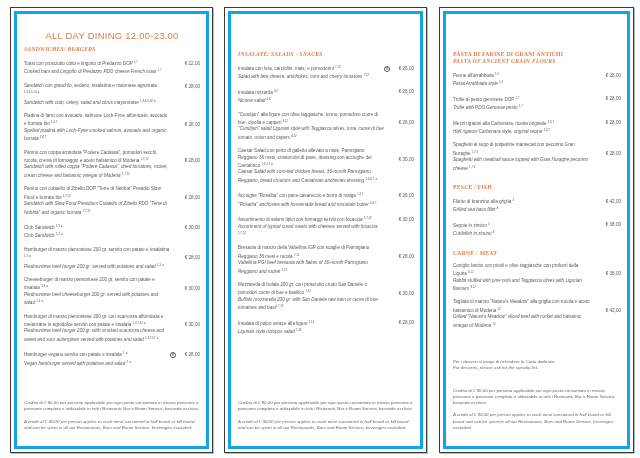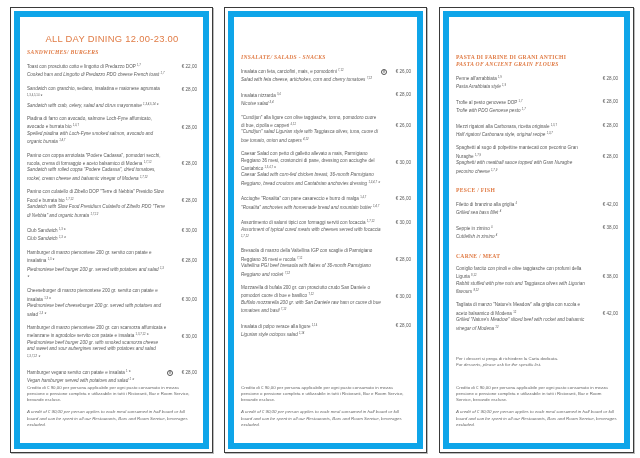--- a/index.html
+++ b/index.html
@@ -10,21 +10,21 @@
     position: absolute;
     top: 7px;
     height: 446px;
     border: 1px solid #3a3a3a;
     background: #fff;
     box-shadow: 1px 1px 0 #bbb;
   }
   .panel-inner {
     position: absolute;
     left: 3px; right: 3px; top: 3px; bottom: 3px;
-    border: 6px solid #0ea5e9;
+    border: 3px solid #0ea5e9;
     padding: 0 6px 0 7px;
   }
   #p1 { left: 10px; width: 203px; }
   #p2 { left: 224px; width: 203px; }
   #p3 { left: 439px; width: 195px; }
 
   .main-title {
     text-align: center;
     color: #e07b45;
     font-size: 9.4px;

